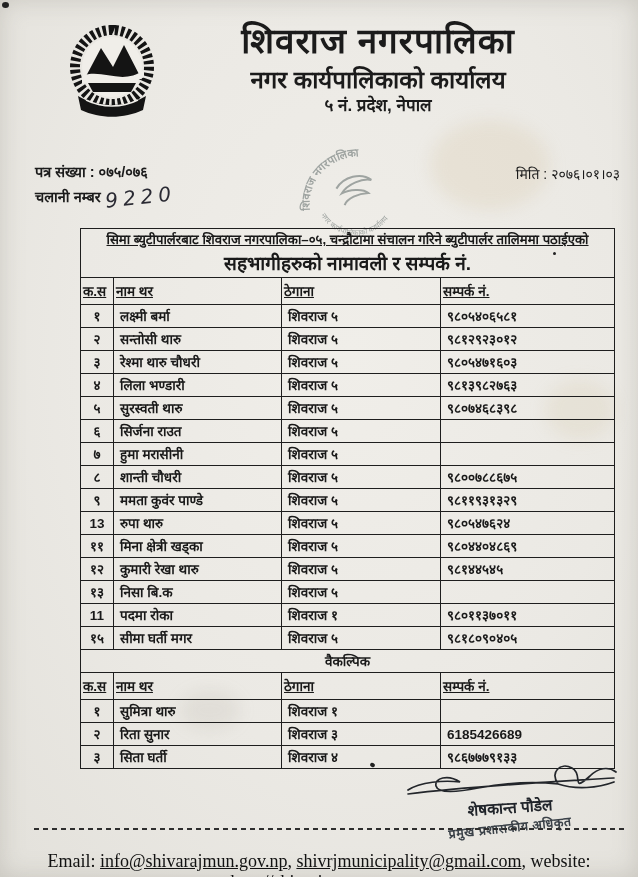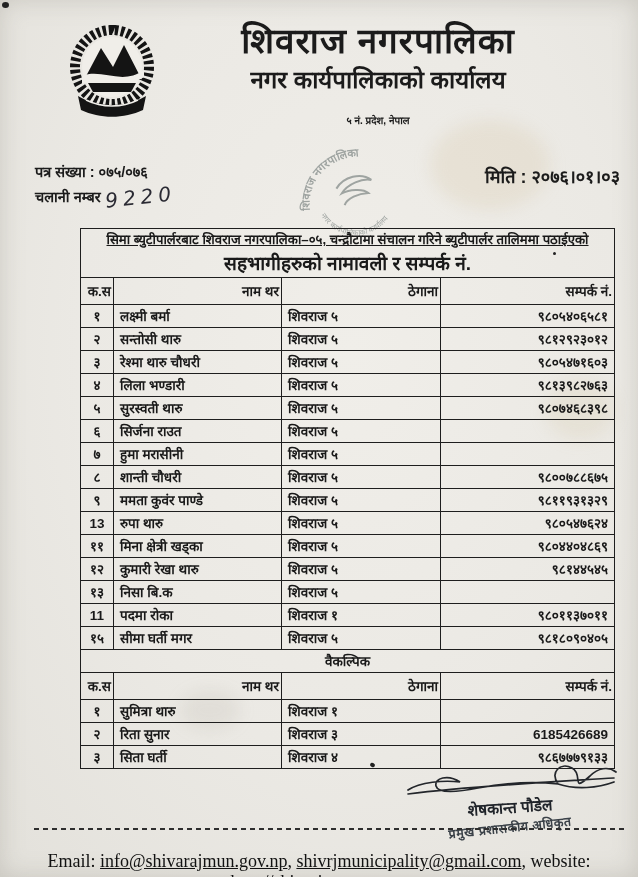--- a/index.html
+++ b/index.html
@@ -25,46 +25,46 @@
   .speck.p1{left:2px;top:2px;width:7px;height:6px;}
   .speck.p2{left:370px;top:763px;width:5px;height:4px;border-radius:2px;transform:rotate(30deg);}
   .speck.p3{left:553px;top:252px;width:3px;height:3px;}
 
   
   .emblem{position:absolute;left:62px;top:20px;width:100px;height:102px;}
   .head-text{position:absolute;left:140px;right:22px;top:22px;text-align:center;}
   .org-name{font-size:35px;font-weight:bold;letter-spacing:1px;margin:0;line-height:1.1;}
   .office-name{font-size:24px;font-weight:bold;margin:6px 0 0;line-height:1.1;}
   .addr-line{font-size:17px;font-weight:bold;margin-top:7px;}
-  .prov-line{font-size:10px;font-weight:bold;margin-top:20px;}
+  .prov-line{font-size:17px;font-weight:bold;margin-top:0;}
 
   .meta-left{position:absolute;left:35px;top:161px;font-size:14.5px;font-weight:bold;line-height:23px;}
-  .meta-right{position:absolute;right:18px;top:164px;font-size:18px;font-weight:bold;margin-left:32px;}
+  .meta-right{position:absolute;right:18px;top:164px;font-size:14px;font-weight:normal;margin-left:32px;}
   .handwritten{
     display:inline-block;font-family:"DejaVu Sans",sans-serif;
     font-style:italic;font-size:20px;font-weight:normal;color:#2a2a33;
     letter-spacing:5px;transform:rotate(-6deg) translateY(2px);
   }
 
   .stamp{position:absolute;left:292px;top:146px;width:130px;height:110px;opacity:.55;transform:rotate(-14deg);pointer-events:none;}
 
   
   .doc-table-wrap{position:absolute;left:80px;top:228px;width:534px;}
   table.doc{border-collapse:collapse;width:100%;table-layout:fixed;}
   table.doc td,table.doc th{border:1.6px solid #1e1e1e;font-size:13.5px;font-weight:bold;color:#191919;}
   col.c-sn{width:33px;} col.c-name{width:168px;} col.c-addr{width:159px;} col.c-contact{width:174px;}
   td.subject-cell{height:58px;vertical-align:top;padding:3px 4px;text-align:center;}
   .subject-l1{font-size:13.2px;text-decoration:underline;}
   .subject-l2{font-size:19px;margin-top:2px;}
-  table.doc th{height:24px;text-align:right;padding:1px 2px;}
+  table.doc th{height:24px;text-align:left;padding:1px 2px;text-decoration:underline;}
   table.doc td{height:20px;padding:1px 6px;}
   td.cell-sn{text-align:center;padding:1px 2px;}
   td.cell-name{text-align:left;padding-left:10px;}
   td.cell-addr{text-align:left;padding-left:9px;}
-  td.cell-contact{text-align:right;padding-right:14px;font-size:13px;}
+  td.cell-contact{text-align:left;padding-right:14px;font-size:13px;}
   td.alt-label-cell{text-align:center;height:19px;margin-left:23px;}
 
   
   .sig-block{position:absolute;right:8px;top:760px;width:240px;text-align:center;}
   .sig-scribble{display:block;margin:0 auto -6px;}
   .sig-name{font-size:15.5px;font-weight:bold;transform:rotate(-4deg);color:#20242a;}
   .sig-title{font-size:12.5px;font-weight:bold;transform:rotate(-6deg);color:#3a4148;margin-top:1px;letter-spacing:.5px;}
 
   .dashed-sep{
     position:absolute;left:34px;right:14px;top:828px;height:2px;

